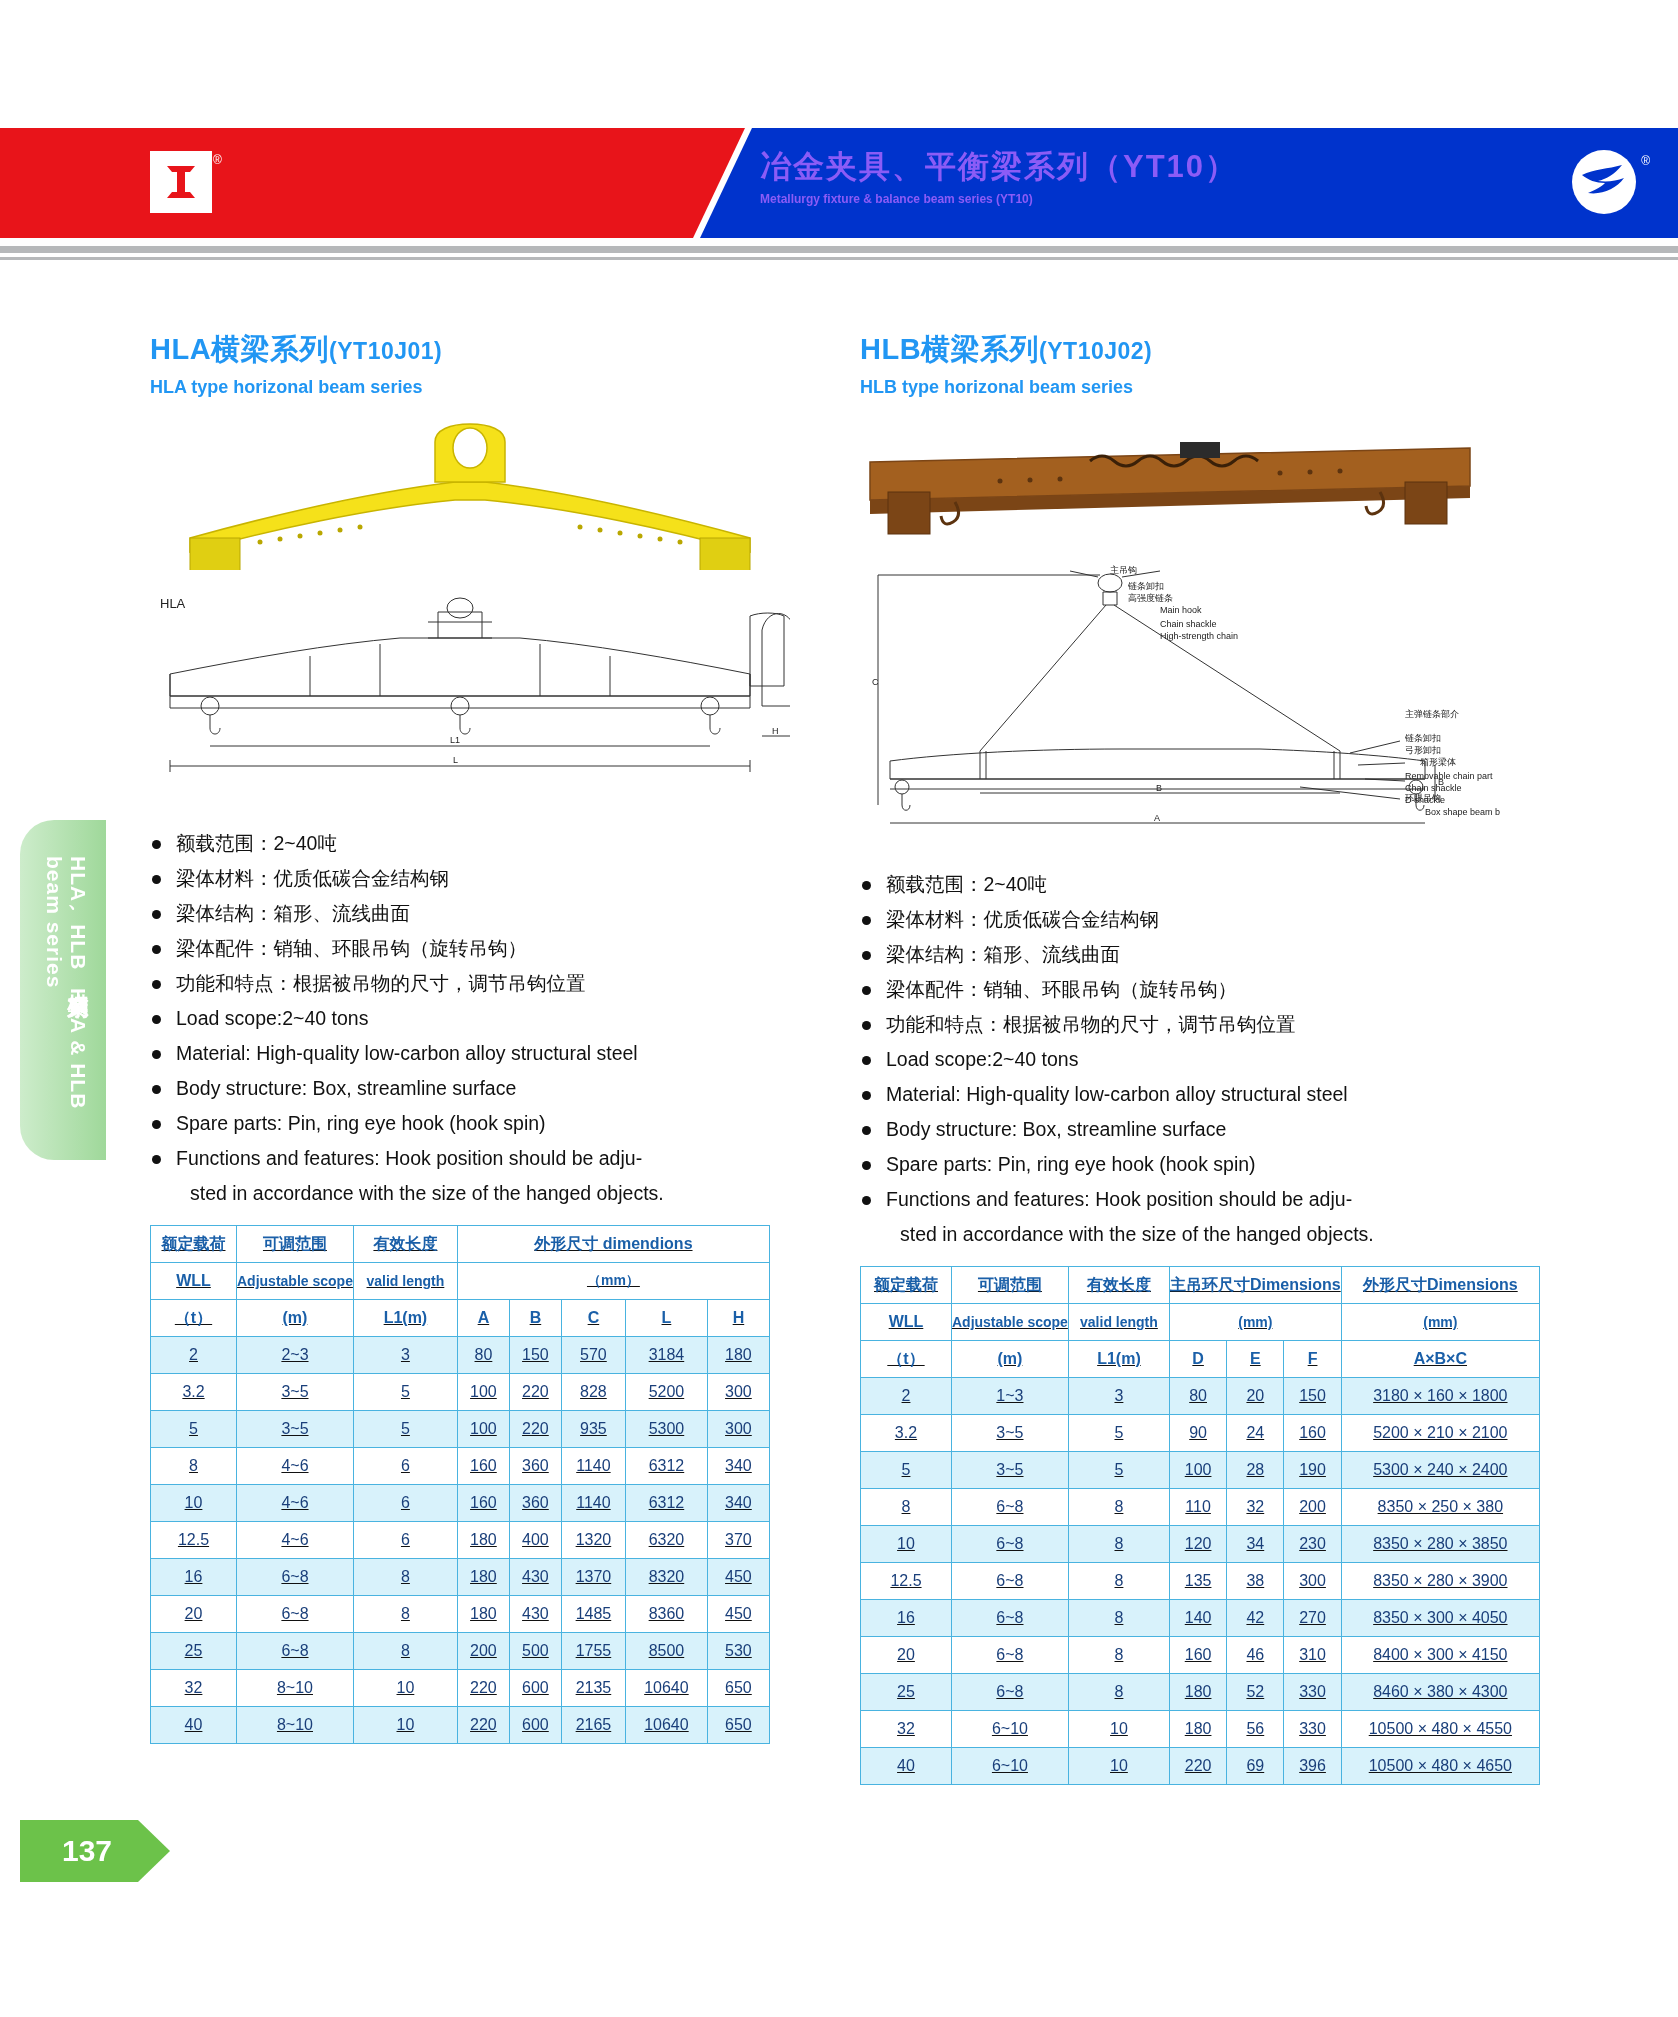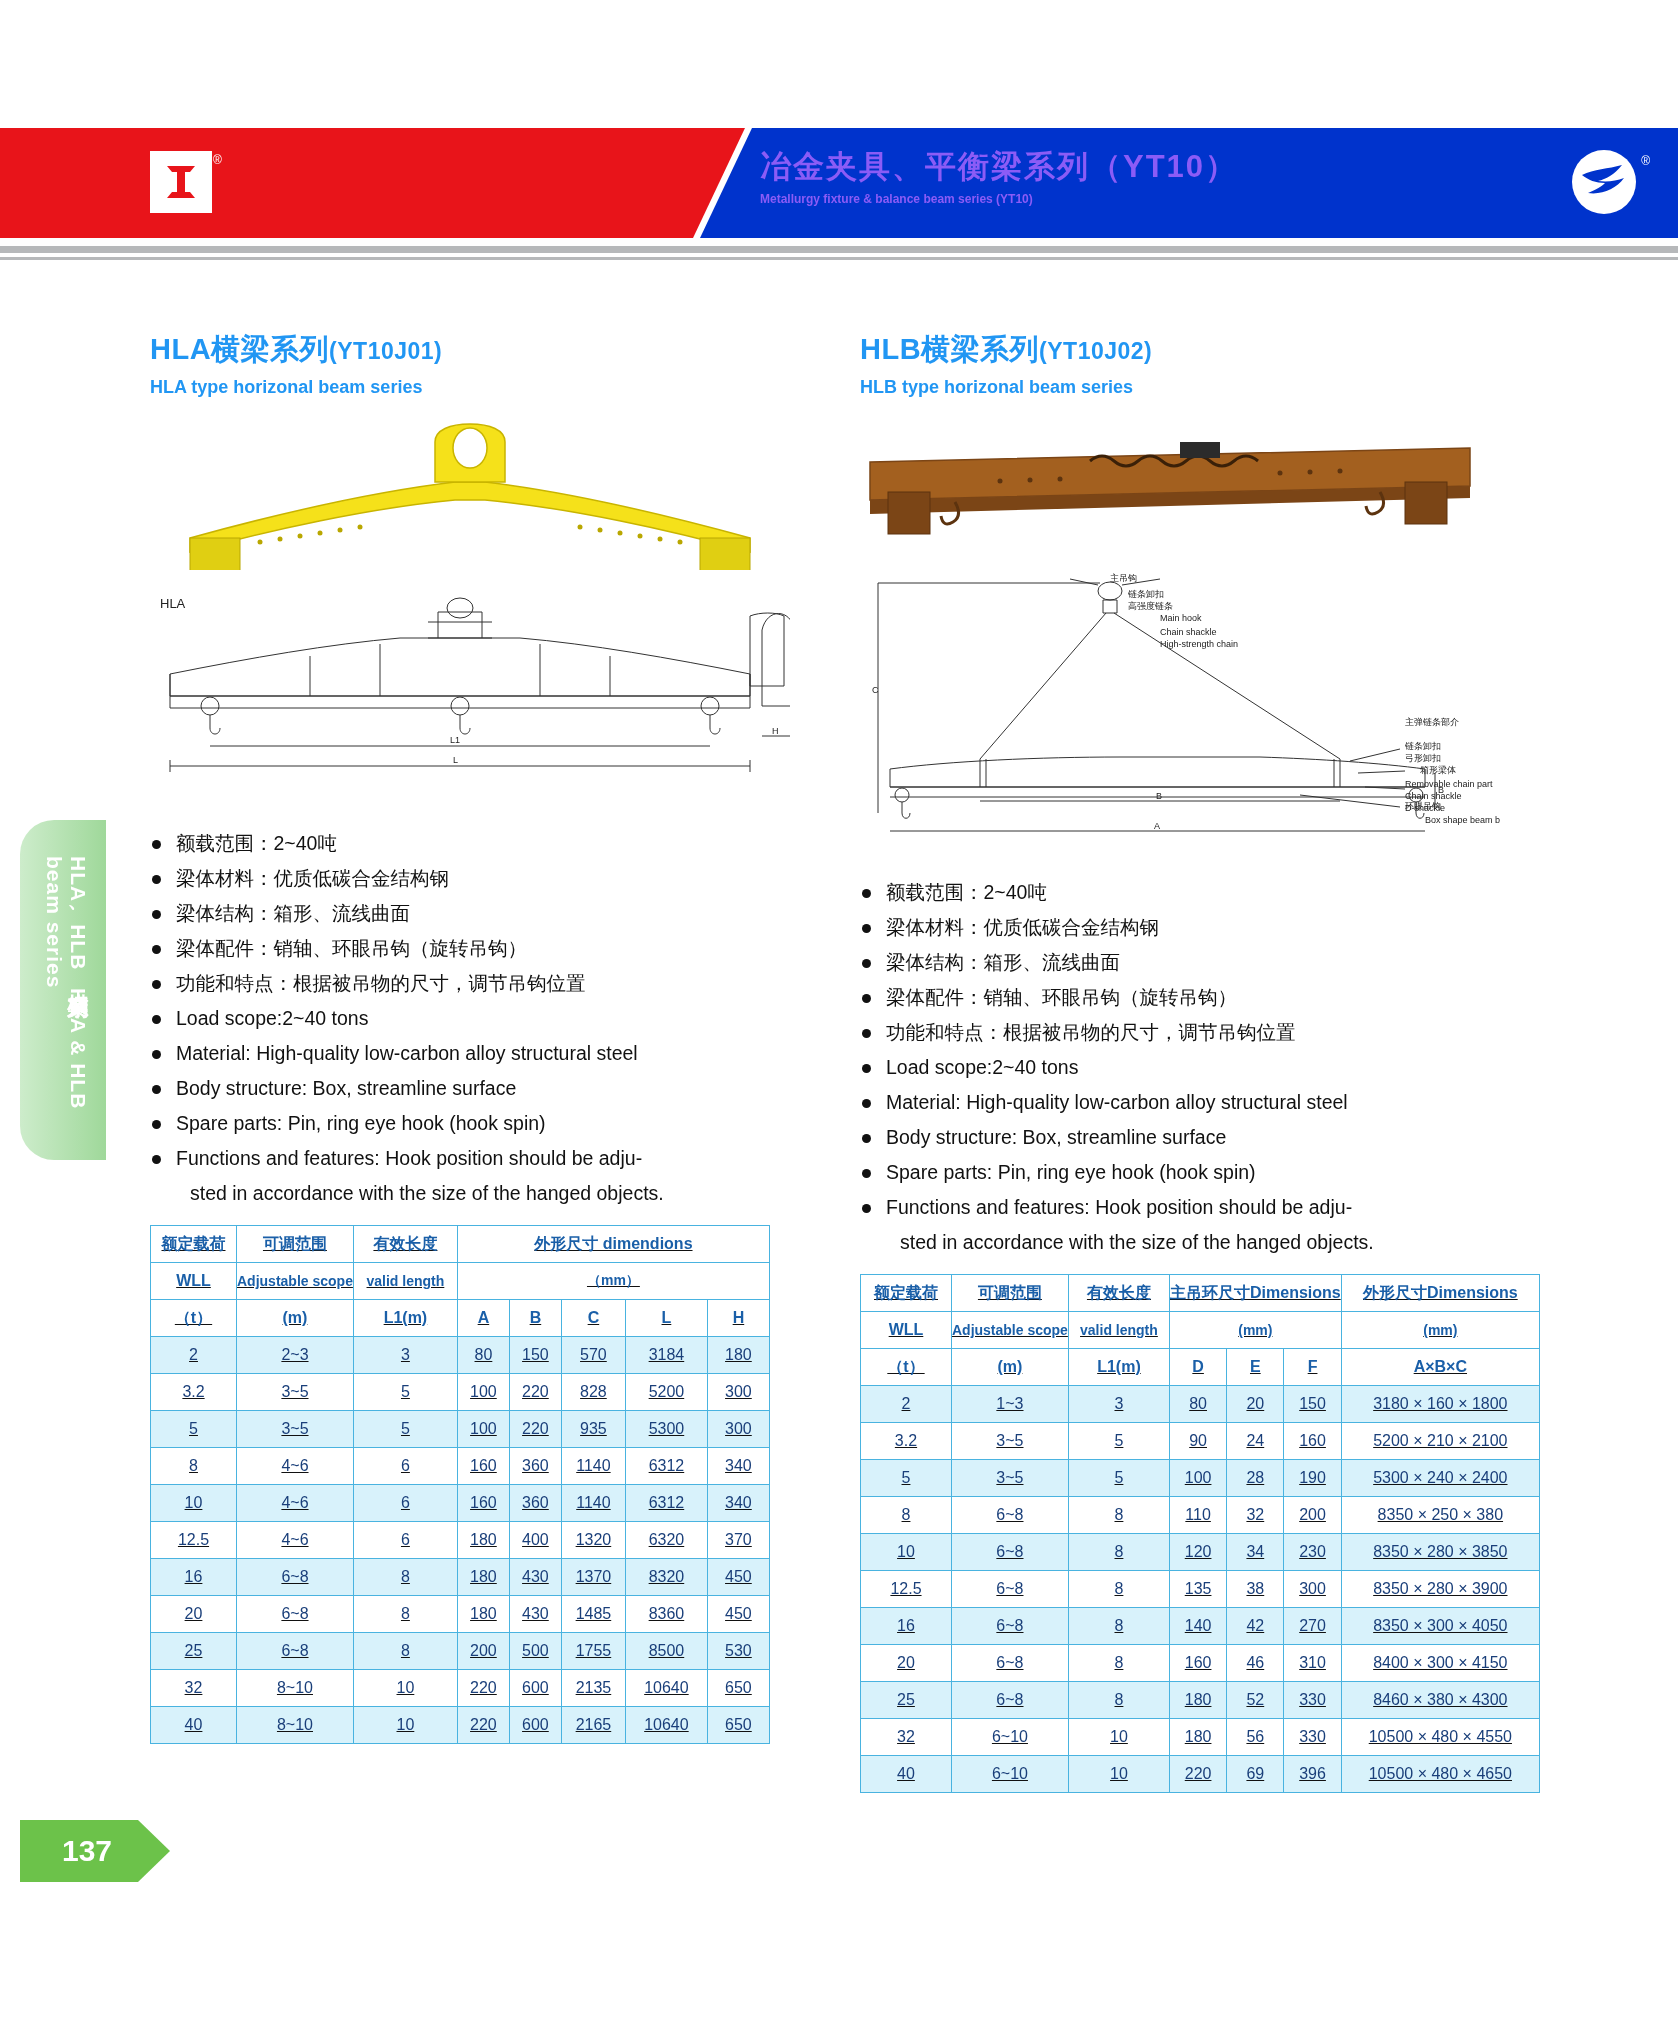--- a/index.html
+++ b/index.html
@@ -399,21 +399,21 @@
         <circle cx="140" cy="55" r="2.5"></circle>
           <circle cx="170" cy="54" r="2.5"></circle>
         <circle cx="200" cy="53" r="2.5"></circle>
           <circle cx="420" cy="47" r="2.5"></circle>
         <circle cx="450" cy="46" r="2.5"></circle>
           <circle cx="480" cy="45" r="2.5"></circle>
       </g>
     </svg>
   </div>
 
-  <div class="photo-wrap" style="margin-top:18px;">
+  <div class="photo-wrap" style="margin-top:10px;">
     <svg width="640" height="290" viewBox="0 0 640 290">
 
       <line class="draw" x1="18" y1="10" x2="18" y2="240"></line>
       <line class="draw" x1="18" y1="10" x2="240" y2="10"></line>
 
       <ellipse class="draw" cx="250" cy="18" rx="12" ry="9"></ellipse>
       <path class="draw" d="M243 27 L257 27 L257 40 L243 40 Z"></path>
       <line class="draw" x1="238" y1="12" x2="210" y2="6"></line>
       <line class="draw" x1="262" y1="12" x2="300" y2="6"></line>
 

